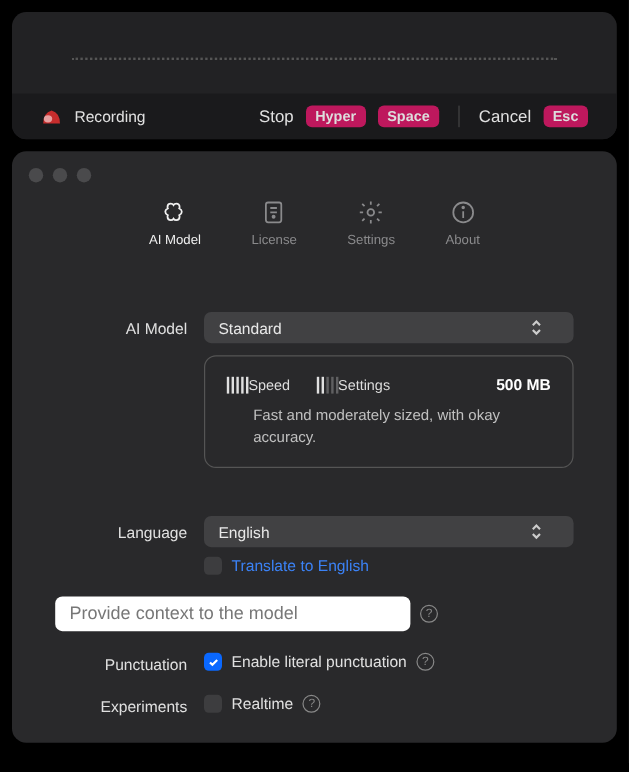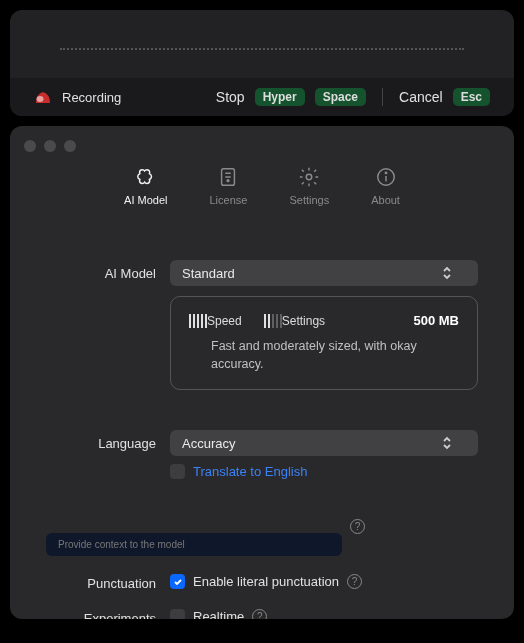--- a/index.html
+++ b/index.html
@@ -33,21 +33,21 @@
     gap: 10px;
   }
   .rec-icon {
     width: 18px; height: 18px;
     flex-shrink: 0;
   }
   .rec-label { color: #e0e0e0; font-size: 13px; }
   .spacer { flex: 1; }
   .action-label { color: #e0e0e0; font-size: 14px; }
   .key {
-    background: #14532d;
+    background: #be185d;
     border-radius: 5px;
     padding: 2px 8px;
     font-size: 12px;
     color: #ddd;
     font-weight: 600;
   }
   .vdiv { width: 1px; height: 18px; background: #444; margin: 0 6px; }
 
   
   .window {
@@ -132,27 +132,26 @@
     width: 15px; height: 15px; border-radius: 4px;
     background: #3d3d3f;
     display: flex; align-items: center; justify-content: center;
     flex-shrink: 0;
   }
   .cbox.checked { background: #0a68ff; }
   .cbox.checked svg { display: block; }
   .cbox svg { display: none; width: 10px; height: 10px; }
 
   .input {
-    background: #0f172a;
+    background: #ffffff;
     border-radius: 6px;
     padding: 6px 12px;
     color: #777;
-    font-size: 10px;
+    font-size: 15px;
     width: 296px;
-    margin-top: 36px;
   }
   .input-wrap { display: flex; align-items: center; gap: 8px; }
   .help {
     width: 15px; height: 15px; border: 1.2px solid #888; border-radius: 50%;
     display: flex; align-items: center; justify-content: center;
     font-size: 10px; color: #888;
     cursor: pointer;
   }
 </style>
 </head>
@@ -262,21 +261,21 @@
           </div>
           <div class="desc">Fast and moderately sized, with okay accuracy.</div>
         </div>
       </div>
     </div>
 
     <div class="row" style="margin-top:40px">
       <div class="rlabel">Language</div>
       <div class="rcontrol">
         <div class="select">
-          <span>Accuracy</span>
+          <span>English</span>
           <span class="select-arrows">
             <svg viewBox="0 0 14 16" fill="none" stroke="#ccc" stroke-width="1.8">
                 <path d="M4 6l3-3 3 3M4 10l3 3 3-3"></path>
               </svg>
           </span>
         </div>
         <div class="checkbox-row light">
           <span class="cbox">
             
           </span>

